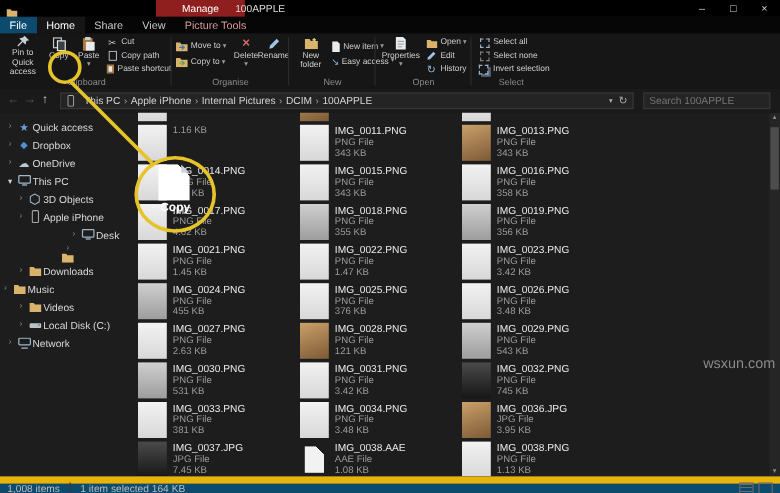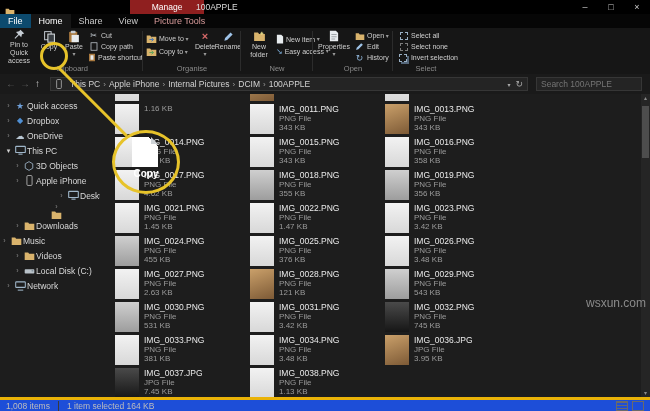--- a/index.html
+++ b/index.html
@@ -72,21 +72,21 @@
   .fmeta{padding-top:1px;min-width:0;}
   .fname{font-size:8.5px;color:#eaeaea;line-height:10px;white-space:nowrap;overflow:hidden;}
   .ftype{font-size:8px;color:#9b9b9b;line-height:9px;}
   .fsize{font-size:8px;color:#9b9b9b;line-height:9px;}
 
   .scrollbar{position:absolute;right:0;top:0;width:9px;bottom:0;background:#252525;}
   .sarrow{position:absolute;left:0;right:0;text-align:center;font-size:6px;color:#8a8a8a;line-height:8px;}
   .sthumb{position:absolute;left:1px;right:1px;top:12px;height:52px;background:#4d4d4d;}
 
   
-  .statusbar{position:absolute;left:0;right:0;bottom:0;height:14px;background:#1d4ed8;border-top:3px solid #eab308;
+  .statusbar{position:absolute;left:0;right:0;bottom:0;height:14px;background:#0c4a6e;border-top:6px solid #eab308;
     display:flex;align-items:center;font-size:8.5px;color:#bdbdbd;padding-left:6px;}
   .sdiv{width:1px;height:10px;background:#3a3a3a;margin:0 8px;}
   .sb-right{margin-left:auto;display:flex;gap:4px;margin-right:6px;}
   .view-ic{width:12px;height:10px;border:1px solid #6a6a6a;}
   .view-lines{background:repeating-linear-gradient(180deg,#6a6a6a 0 1px,transparent 1px 3px);}
 
   
   .ann{position:absolute;pointer-events:none;z-index:30;}
   .ann-circle{left:40px;top:42px;width:28px;height:28px;border:3px solid #e7c32a;border-radius:50%;}
   .ann-line{left:60px;top:67px;width:96px;height:3px;background:#e7c32a;transform:rotate(45deg);transform-origin:0 0;}
@@ -687,20 +687,30 @@
           </div>
           <div class="fitem">
             <div class="thumb thumb-dark"></div>
             <div class="fmeta">
               <div class="fname">IMG_0037.JPG</div>
               <div class="ftype">JPG File</div>
               <div class="fsize">7.45 KB</div>
             </div>
           </div>
           <div class="fitem">
+            <div class="thumb thumb-doc">
+              <span class="page"></span>
+            </div>
+            <div class="fmeta">
+              <div class="fname">IMG_0038.AAE</div>
+              <div class="ftype">AAE File</div>
+              <div class="fsize">1.08 KB</div>
+            </div>
+          </div>
+          <div class="fitem">
             <div class="thumb thumb-light"></div>
             <div class="fmeta">
               <div class="fname">IMG_0038.PNG</div>
               <div class="ftype">PNG File</div>
               <div class="fsize">1.13 KB</div>
             </div>
           </div>
         </div>
     </div>
     <div class="scrollbar">

